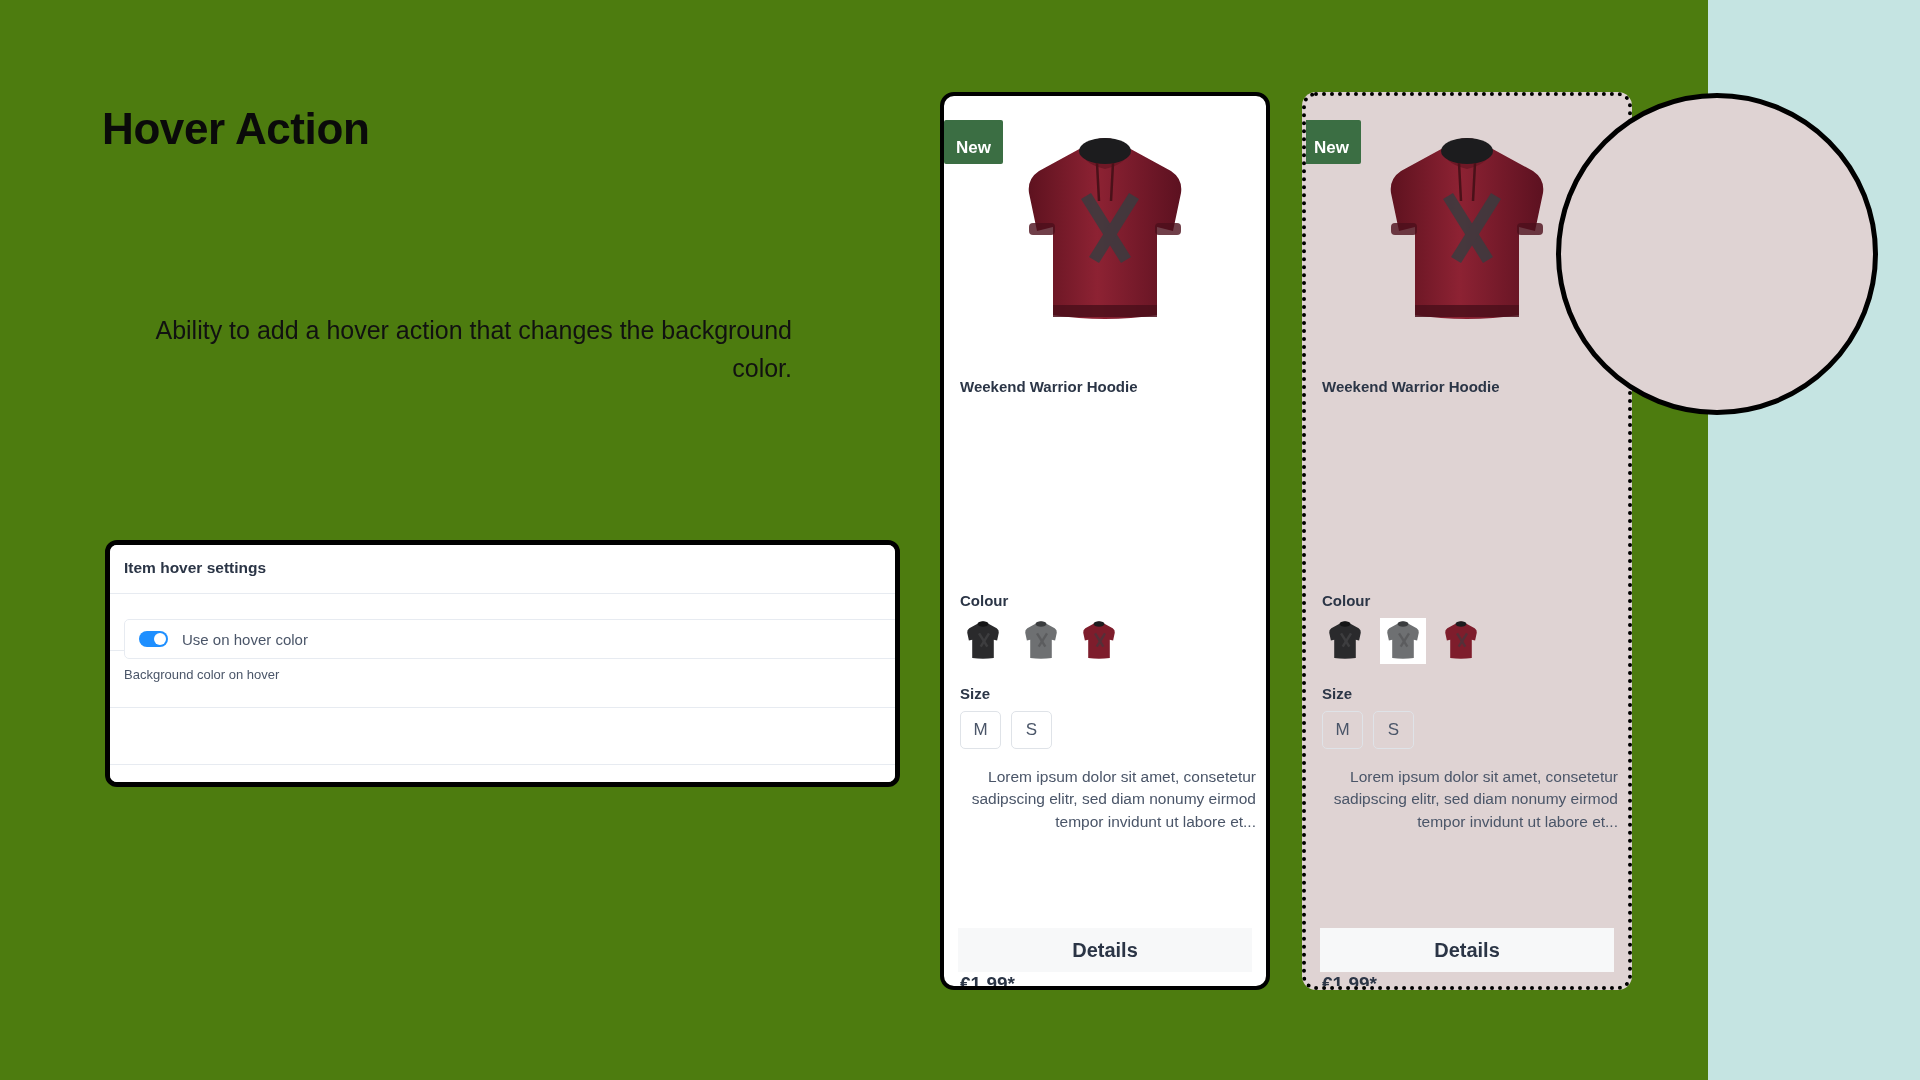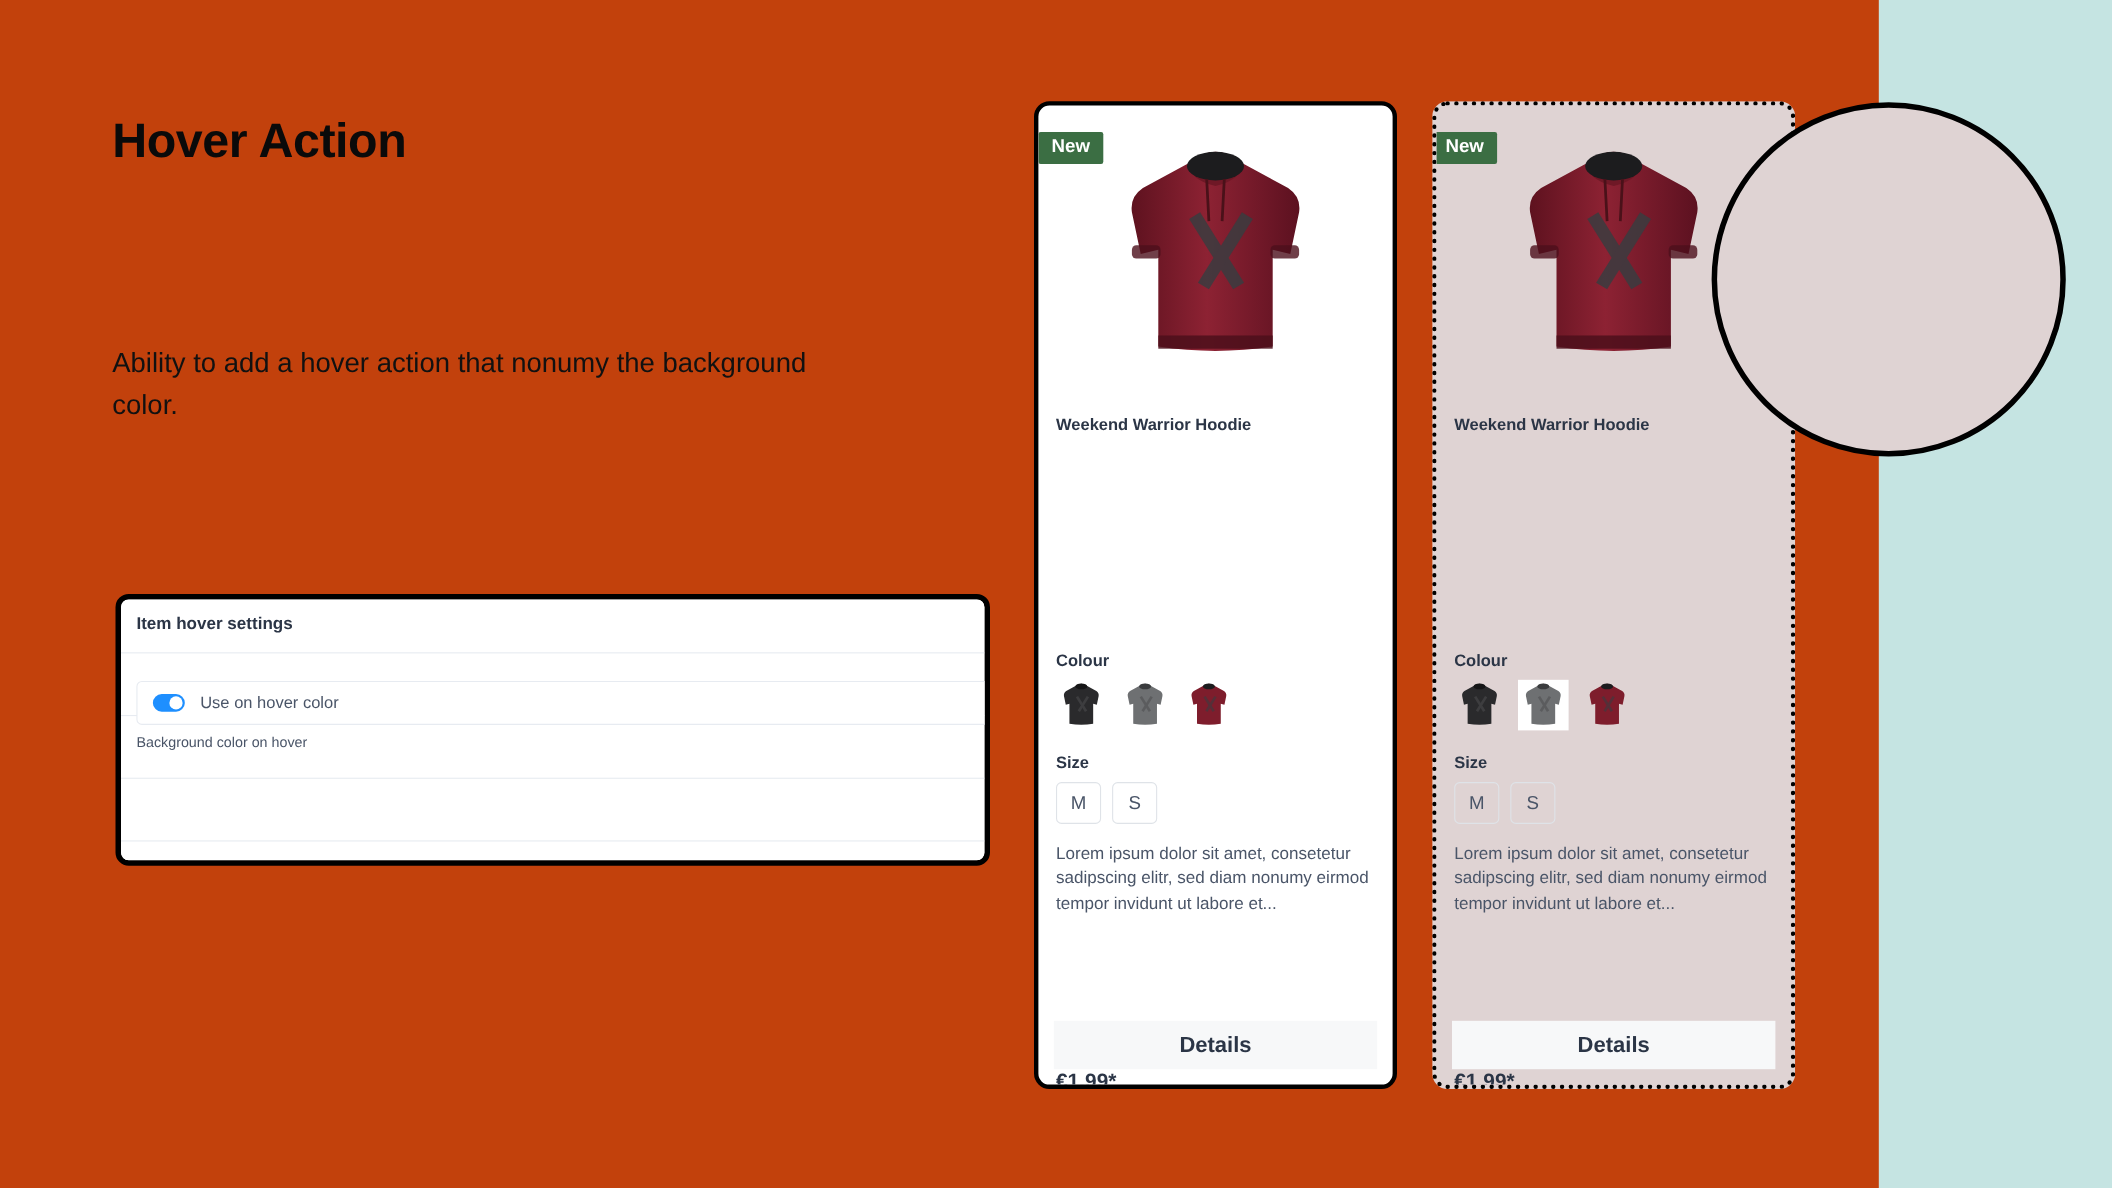--- a/index.html
+++ b/index.html
@@ -2,21 +2,21 @@
 <html><head>
 <meta charset="utf-8">
 <style>
   * { box-sizing: border-box; margin: 0; padding: 0; }
   html, body {
     width: 1920px; height: 1080px;
     overflow: hidden;
     background: #c5e4e2;
     font-family: "Liberation Sans", sans-serif;
   }
-  #stage { position: relative; width: 1708px; height: 1080px; background: #c2410c; }
+  #stage { position: relative; width: 1708px; height: 1080px; background: #4d7c0f; text-align: right; }
 
   
   .headline {
     position: absolute; left: 102px; top: 104px;
     font-size: 44px; font-weight: bold; color: #0a0a0a;
     letter-spacing: -0.4px;
   }
   .subtext {
     position: absolute; left: 102px; top: 311px;
     width: 690px;
@@ -88,21 +88,21 @@
   .card-hover {
     left: 1302px;
     background: #dfd3d3;
     border: 4px dotted #000; border-radius: 14px;
   }
 
   .badge {
     position: absolute; left: 0px; top: 24px;
     background: #3b6e43; color: #fff;
     font-size: 17px; font-weight: bold;
-    padding: 3px 12px 6px 12px; border-radius: 2px;
+    padding: 18px 12px 6px 12px; border-radius: 2px;
     z-index: 3;
   }
   .card-hover .badge { left: -4px; }
 
   .product-img {
     position: absolute; top: 22px; left: 0; right: 0;
     height: 230px; display: flex; align-items: center; justify-content: center;
   }
   .product-title {
     position: absolute; left: 16px; top: 282px;
@@ -157,21 +157,21 @@
   
   .hoodie-lg { width: 168px; height: 212px; display:block; }
   .hoodie-sm { width: 40px; height: 44px; display:block; }
 </style>
 </head>
 <body>
 
 <div id="stage">
 
   <div class="headline">Hover Action</div>
-  <div class="subtext">Ability to add a hover action that nonumy the background color.</div>
+  <div class="subtext">Ability to add a hover action that changes the background color.</div>
 
   <div class="settings-frame">
     <div class="settings-inner">
       <div class="settings-title">Item hover settings</div>
       <div class="hr-line hr1"></div>
       <div class="hr-line hr2"></div>
       <div class="hr-line hr3"></div>
       <div class="hr-line hr4"></div>
 
       <div class="toggle-row">

